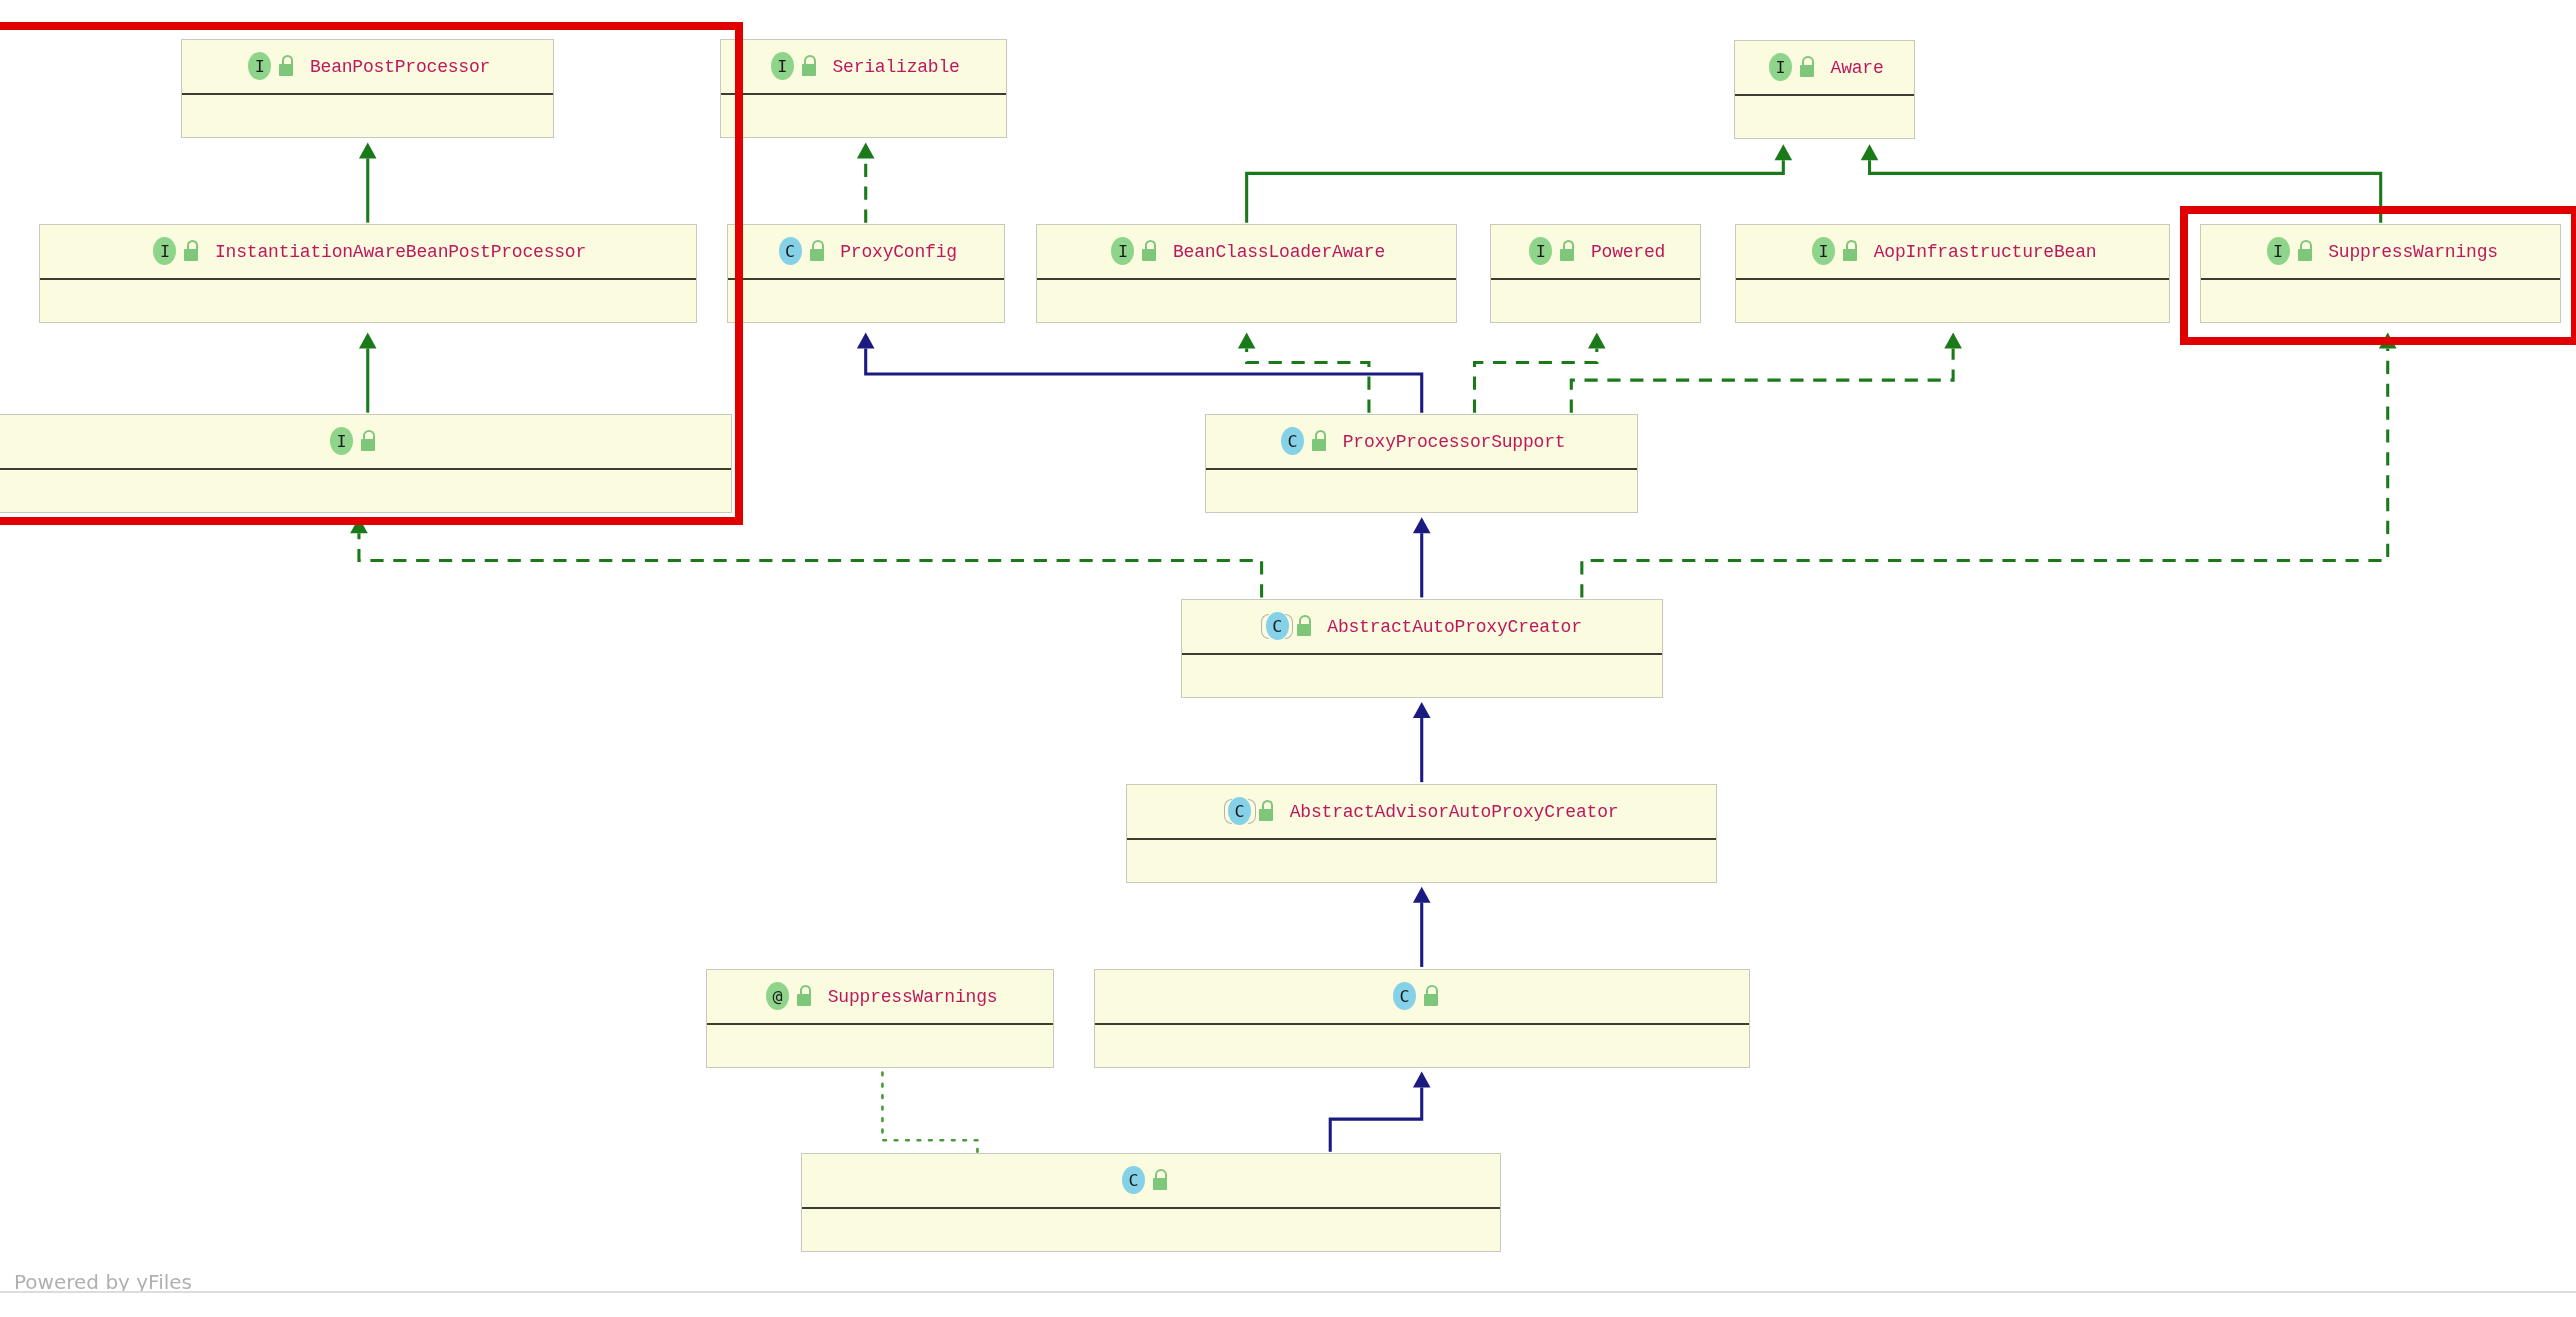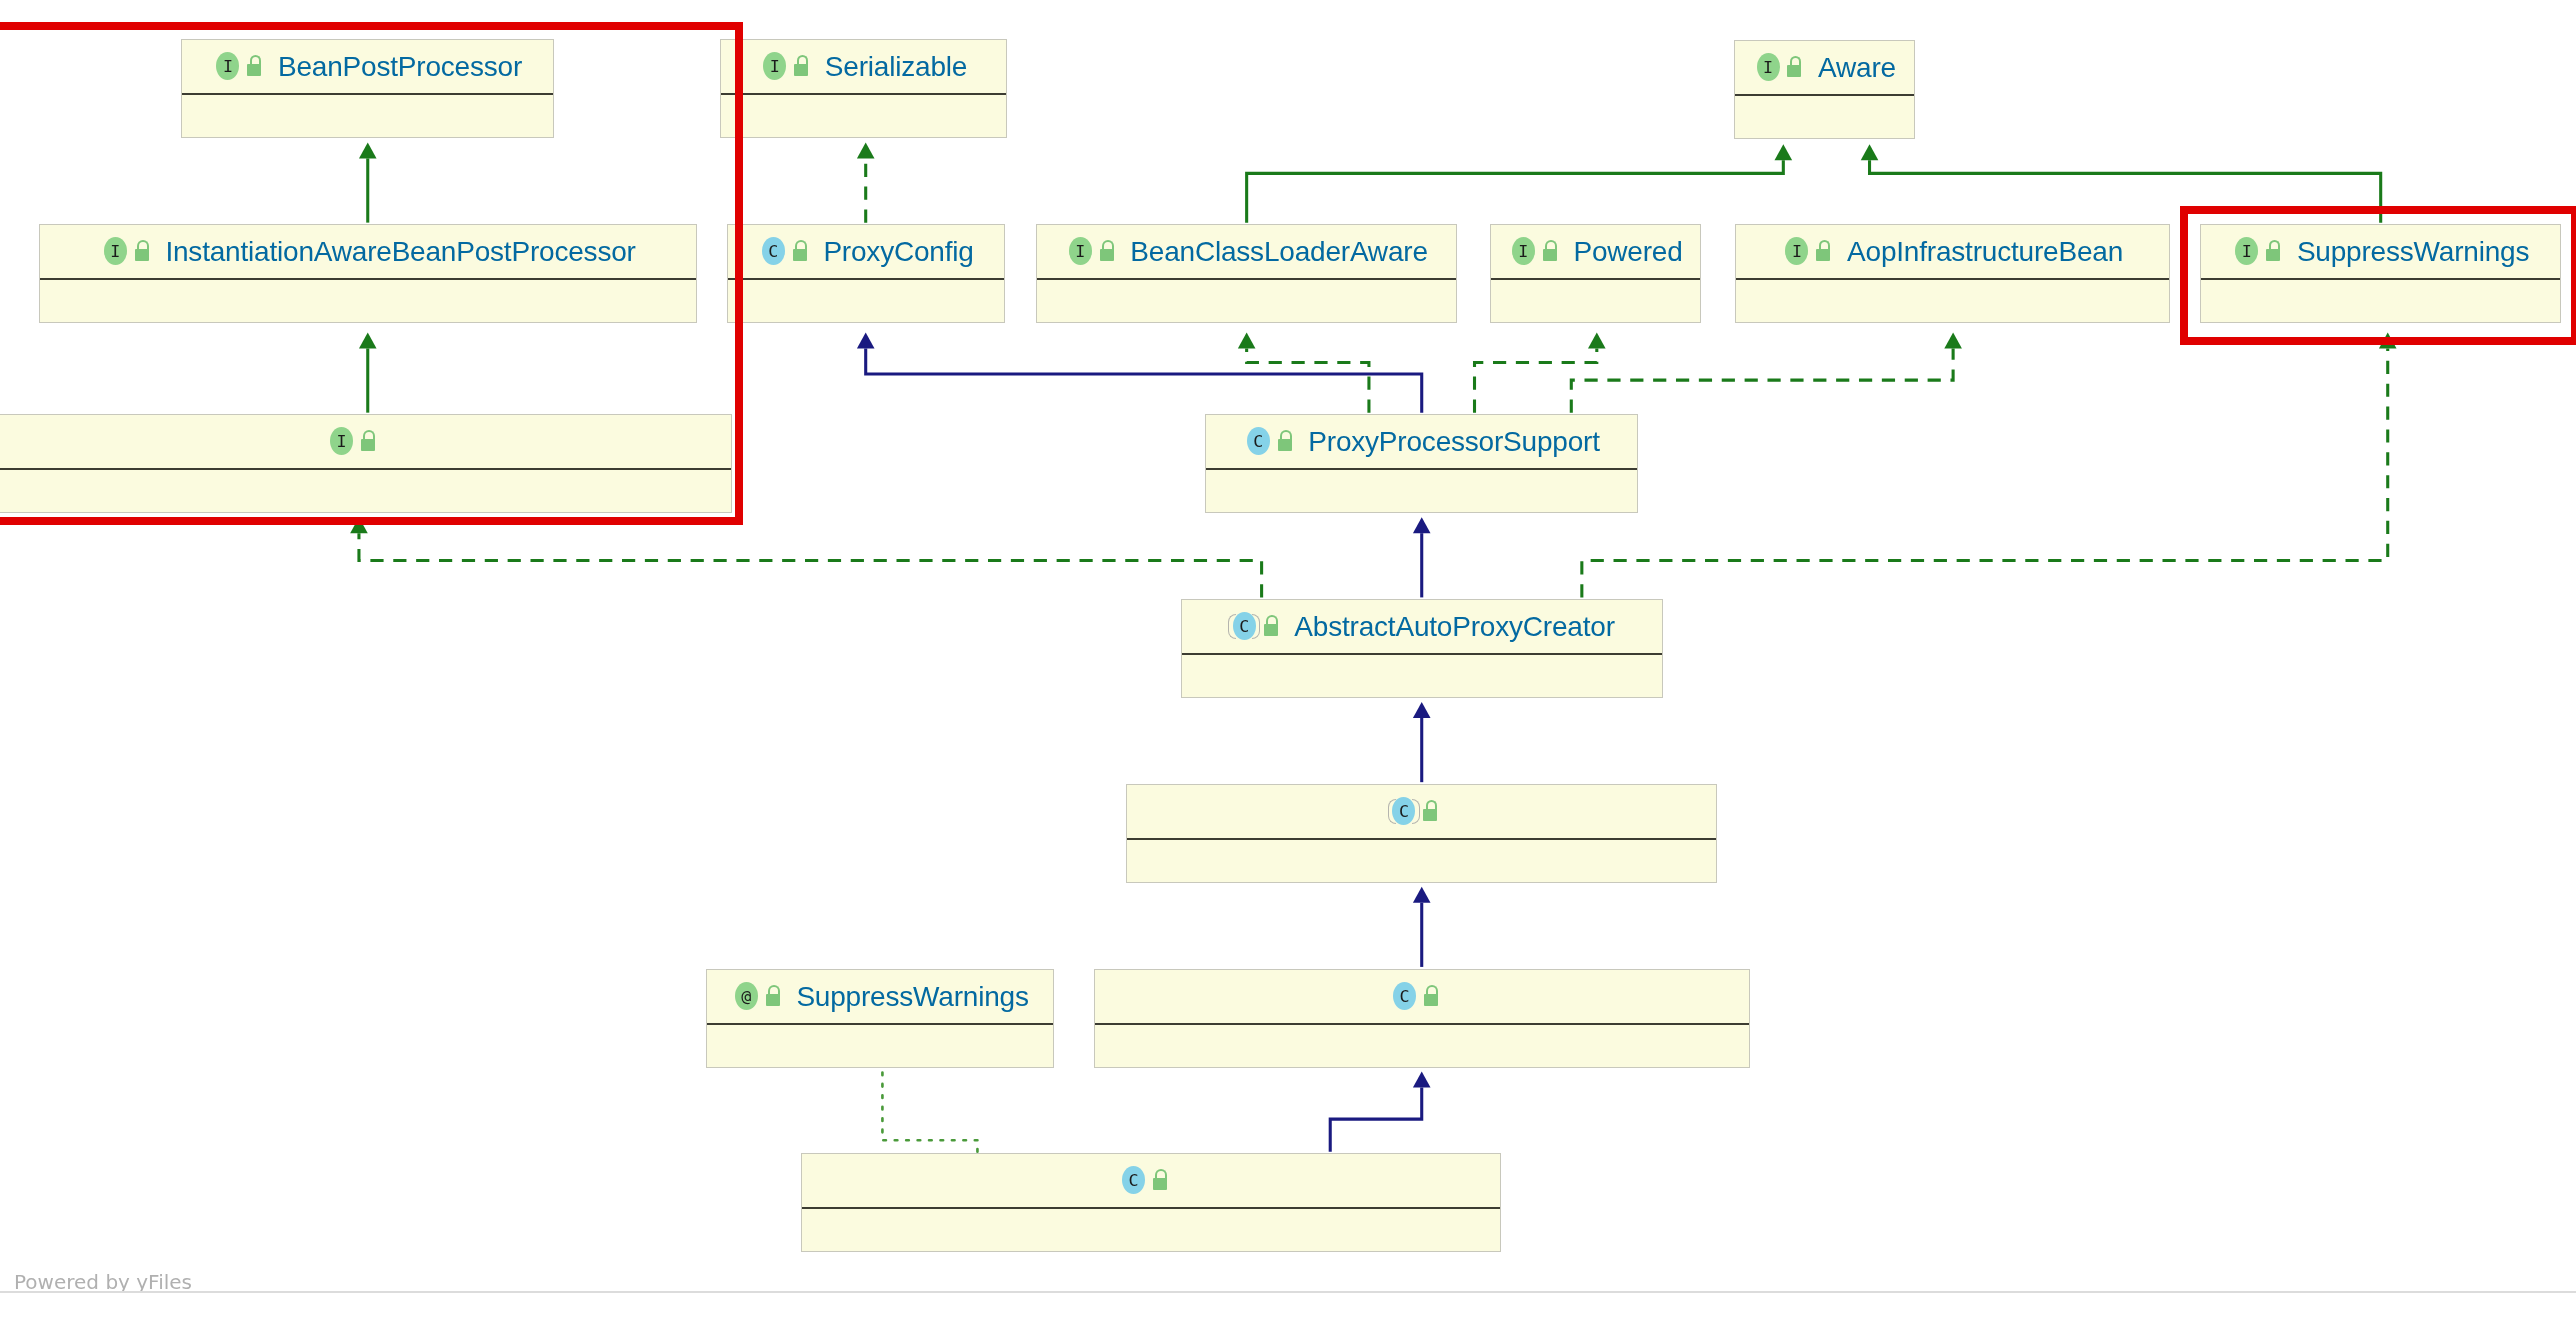--- a/index.html
+++ b/index.html
@@ -42,23 +42,23 @@
     padding: 0 14px;
     border-bottom: 2.6px solid #3c3c32;
     background: #fbfbdf;
     flex: 0 0 auto;
   }
   .node-body {
     flex: 1 1 auto;
     background: #fbfbdf;
   }
   .node-title {
-    font-family: Liberation Sans, sans-serif;
-    font-size: 28px;
-    color: #0369a1;
+    font-family: Liberation Mono, monospace;
+    font-size: 18px;
+    color: #be185d;
     white-space: nowrap;
     letter-spacing: -0.2px;
   }
 
   
   .type-icon {
     position: relative;
     width: 30px;
     height: 30px;
     margin-right: 3.5px;
@@ -384,20 +384,21 @@
 
   <div class="node" style="left:1126px; top:784px; width:591px; height:99px;">
     <div class="node-header" style="height:55px;">
       <span class="type-icon cls abstract">
         <span class="disc">C</span>
       </span>
       <span class="lock-icon">
         <span class="shackle"></span>
           <span class="body"></span>
       </span>
+      <span class="node-title">AbstractAdvisorAutoProxyCreator</span>
     </div>
     <div class="node-body"></div>
   </div>
 
   <div class="node" style="left:706px; top:969px; width:348px; height:99px;">
     <div class="node-header" style="height:55px;">
       <span class="type-icon anno">
         <span class="disc">@</span>
       </span>
       <span class="lock-icon">

